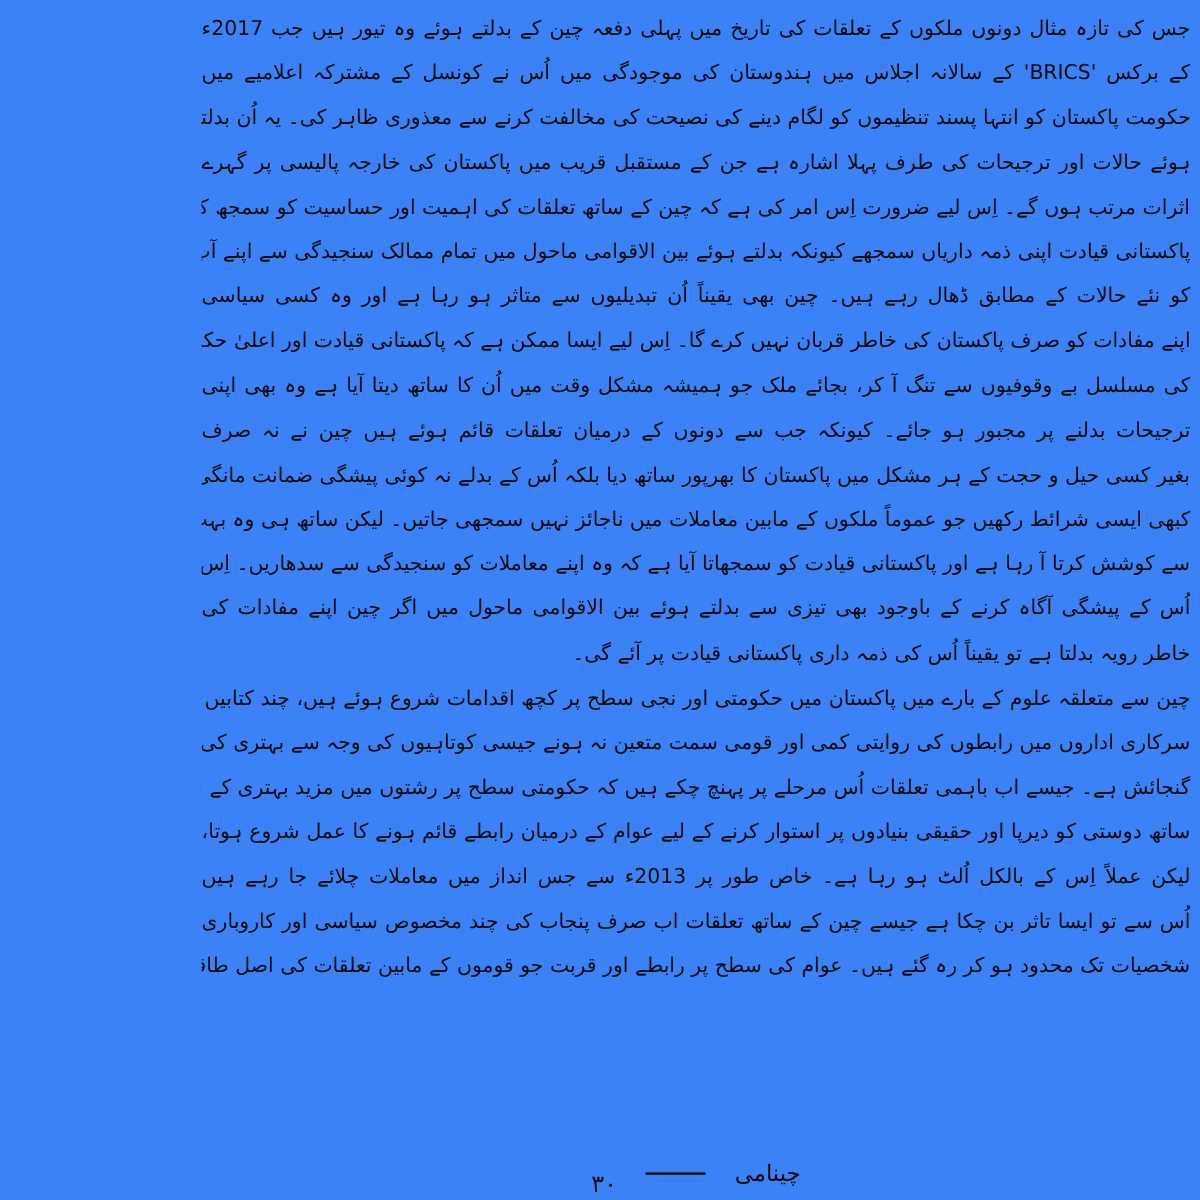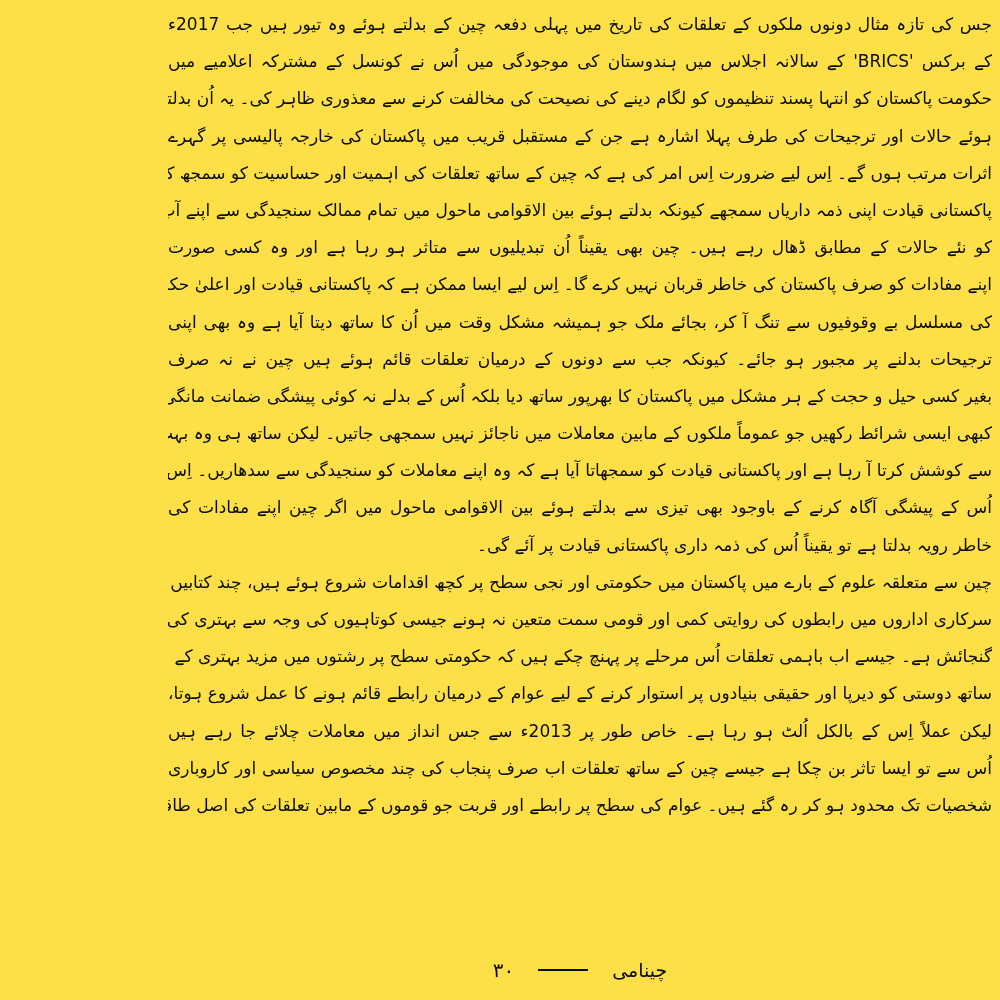--- a/index.html
+++ b/index.html
@@ -4,21 +4,21 @@
 <style>
   html, body {
     margin: 0;
     padding: 0;
     background: #ffffff;
   }
   .page {
     position: relative;
     width: 1000px;
     height: 1000px;
-    background: #fde047;
+    background: #3b82f6;
     color: #0a0a0a;
     font-family: "DejaVu Sans", sans-serif;
     overflow: hidden;
   }
   .text-block {
     position: absolute;
     top: 6px;
     right: 8px;
     left: 168px;
     direction: rtl;
@@ -55,35 +55,36 @@
     color: #0a0a0a;
   }
   .footer-rule {
     display: inline-block;
     width: 50px;
     height: 2px;
     background: #0a0a0a;
   }
   .page-number {
     font-size: 20px;
+    margin-top: 16px;
   }
 </style>
 </head>
 <body>
 
 <div class="page">
 
   <div class="text-block">
     <div class="line">جس کی تازہ مثال دونوں ملکوں کے تعلقات کی تاریخ میں پہلی دفعہ چین کے بدلتے ہوئے وہ تیور ہیں جب 2017ء</div>
     <div class="line">کے برکس 'BRICS' کے سالانہ اجلاس میں ہندوستان کی موجودگی میں اُس نے کونسل کے مشترکہ اعلامیے میں</div>
     <div class="line">حکومت پاکستان کو انتہا پسند تنظیموں کو لگام دینے کی نصیحت کی مخالفت کرنے سے معذوری ظاہر کی۔ یہ اُن بدلتے</div>
     <div class="line">ہوئے حالات اور ترجیحات کی طرف پہلا اشارہ ہے جن کے مستقبل قریب میں پاکستان کی خارجہ پالیسی پر گہرے</div>
     <div class="line">اثرات مرتب ہوں گے۔ اِس لیے ضرورت اِس امر کی ہے کہ چین کے ساتھ تعلقات کی اہمیت اور حساسیت کو سمجھ کر</div>
     <div class="line">پاکستانی قیادت اپنی ذمہ داریاں سمجھے کیونکہ بدلتے ہوئے بین الاقوامی ماحول میں تمام ممالک سنجیدگی سے اپنے آپ</div>
-    <div class="line">کو نئے حالات کے مطابق ڈھال رہے ہیں۔ چین بھی یقیناً اُن تبدیلیوں سے متاثر ہو رہا ہے اور وہ کسی صورت</div>
+    <div class="line">کو نئے حالات کے مطابق ڈھال رہے ہیں۔ چین بھی یقیناً اُن تبدیلیوں سے متاثر ہو رہا ہے اور وہ کسی سیاسی</div>
     <div class="line">اپنے مفادات کو صرف پاکستان کی خاطر قربان نہیں کرے گا۔ اِس لیے ایسا ممکن ہے کہ پاکستانی قیادت اور اعلیٰ حکام</div>
     <div class="line">کی مسلسل بے وقوفیوں سے تنگ آ کر، بجائے ملک جو ہمیشہ مشکل وقت میں اُن کا ساتھ دیتا آیا ہے وہ بھی اپنی</div>
     <div class="line">ترجیحات بدلنے پر مجبور ہو جائے۔ کیونکہ جب سے دونوں کے درمیان تعلقات قائم ہوئے ہیں چین نے نہ صرف</div>
     <div class="line">بغیر کسی حیل و حجت کے ہر مشکل میں پاکستان کا بھرپور ساتھ دیا بلکہ اُس کے بدلے نہ کوئی پیشگی ضمانت مانگی اور نہ ہی</div>
     <div class="line">کبھی ایسی شرائط رکھیں جو عموماً ملکوں کے مابین معاملات میں ناجائز نہیں سمجھی جاتیں۔ لیکن ساتھ ہی وہ بہت شائستگی</div>
     <div class="line">سے کوشش کرتا آ رہا ہے اور پاکستانی قیادت کو سمجھاتا آیا ہے کہ وہ اپنے معاملات کو سنجیدگی سے سدھاریں۔ اِس لیے</div>
     <div class="line">اُس کے پیشگی آگاہ کرنے کے باوجود بھی تیزی سے بدلتے ہوئے بین الاقوامی ماحول میں اگر چین اپنے مفادات کی</div>
     <div class="line para-last">خاطر رویہ بدلتا ہے تو یقیناً اُس کی ذمہ داری پاکستانی قیادت پر آئے گی۔</div>
     <div class="line">چین سے متعلقہ علوم کے بارے میں پاکستان میں حکومتی اور نجی سطح پر کچھ اقدامات شروع ہوئے ہیں، چند کتابیں بھی</div>
     <div class="line">سرکاری اداروں میں رابطوں کی روایتی کمی اور قومی سمت متعین نہ ہونے جیسی کوتاہیوں کی وجہ سے بہتری کی بہت</div>

